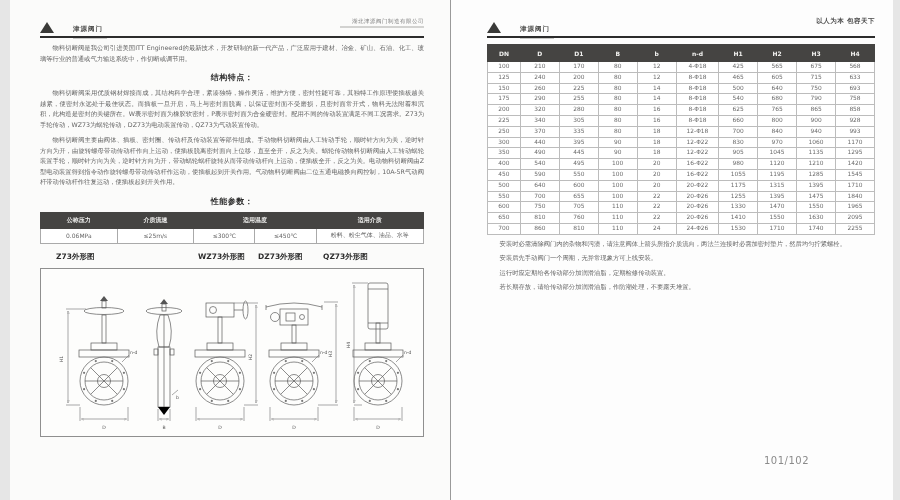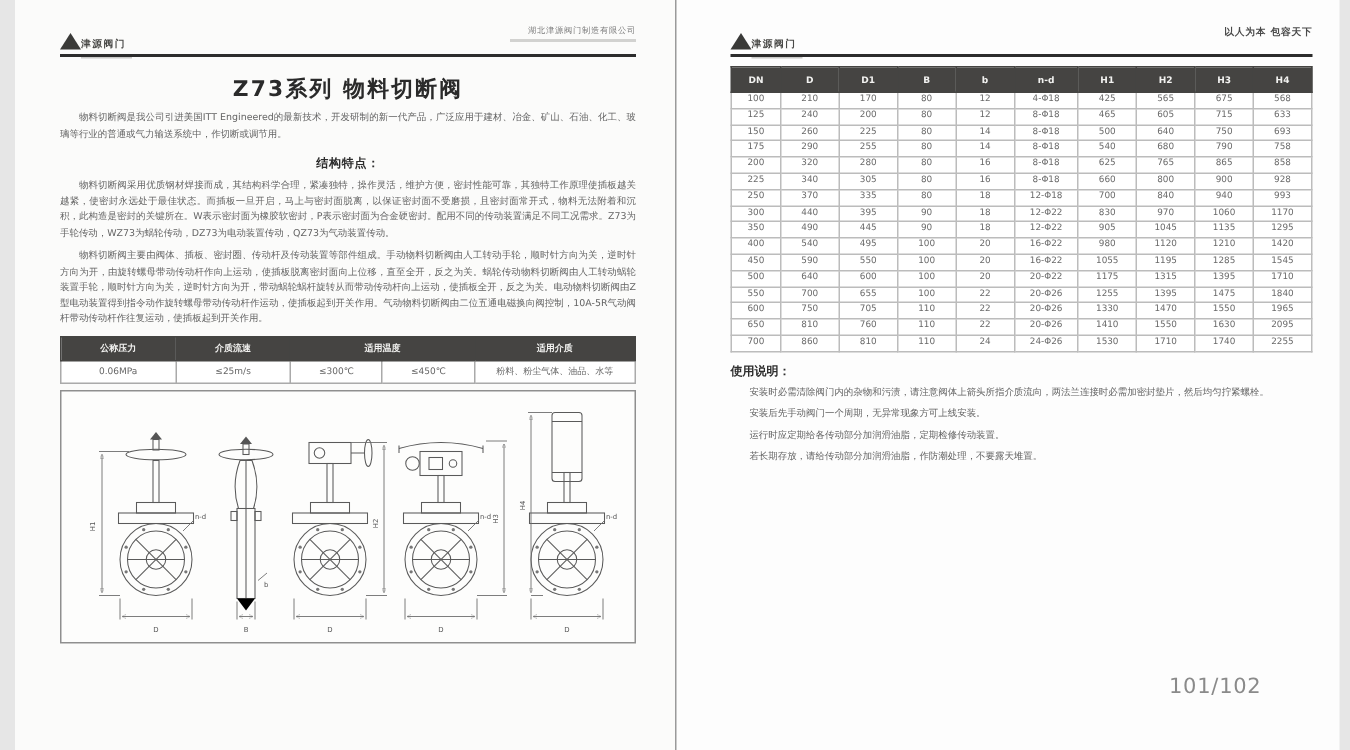--- a/index.html
+++ b/index.html
@@ -8,21 +8,21 @@
     background:#e6e6e6;
     font-family:"DejaVu Sans","Liberation Sans",sans-serif;
     -webkit-font-smoothing:antialiased;
   }
   .page{position:absolute;top:0;height:500px;box-sizing:border-box;}
   .page-left{left:10px;width:440px;background:#fbfbfa;padding:16px 26px 0 30px;}
   .page-right{left:450px;width:443px;background:#fdfdfd;border-left:1px solid #9a9a9a;padding:16px 18px 0 36px;}
 
   
   .pg-header{position:relative;height:22px;}
-  .logo{display:flex;align-items:center;gap:0;}
+  .logo{display:flex;align-items:center;gap:19px;}
   .logo-tri{width:0;height:0;border-left:7px solid transparent;border-right:7px solid transparent;border-bottom:11px solid #3a3a38;position:relative;}
   .logo-txt{font-size:6.5px;font-weight:bold;color:#4a4a48;letter-spacing:1px;line-height:1;}
   .logo-bar{width:34px;height:2px;background:#c9c9c7;margin-top:2px;}
   .hdr-right{position:absolute;right:0;top:2px;text-align:right;}
   .hdr-right .t{font-size:5.5px;color:#7c7c7c;letter-spacing:.5px;line-height:1.2;padding-left:12px;}
   .hdr-right .bar{height:2px;background:#d2d2d0;margin-top:1px;}
   .hdr-rule{position:absolute;left:0;right:0;bottom:0;height:2.5px;background:#2c2c2c;}
 
   
   .doc-title{margin:12px 0 4px 0;text-align:center;font-size:14.5px;font-weight:bold;color:#2a2a2a;letter-spacing:1.5px;}
@@ -49,50 +49,50 @@
   .fig-box text{fill:#555;font-size:4.6px;stroke:none;font-family:"DejaVu Sans",sans-serif;}
 
   
   .dims-h{margin:8px 0 0 0;font-size:8px;font-weight:bold;color:#2d2d2d;}
   .dims-table{margin-top:6px;}
   .dims-table th{background:#454442;color:#f2f2f0;font-size:6px;font-weight:bold;height:14px;border:1px solid #454442;}
   .dims-table td{font-size:5.9px;color:#6a6a6a;text-align:center;height:9.8px;line-height:9.8px;border:1px solid #bcbcbc;background:#fff;padding:0;}
   .dims-table col.c-dn{width:8.5%;}
   .usage-h{margin:7px 0 0 0;font-size:8px;font-weight:bold;color:#2d2d2d;}
   .usage-item{margin:4px 0 0 0;font-size:6.3px;line-height:10.5px;color:#636363;text-align:justify;text-indent:2em;}
-  .page-num{position:absolute;right:52px;bottom:34px;font-size:14px;color:#8a8a8a;letter-spacing:.5px;}
+  .page-num{position:absolute;right:84px;bottom:34px;font-size:10px;color:#8a8a8a;letter-spacing:.5px;}
 </style>
 </head>
 <body>
 
 <div class="page page-left">
   <div class="pg-header">
     <div class="logo">
       <span class="logo-tri"></span>
       <span>
         <span class="logo-txt">津源阀门</span>
         <span class="logo-bar" style="display:block;"></span>
       </span>
     </div>
     <div class="hdr-right">
       <div class="t">湖北津源阀门制造有限公司</div>
       <div class="bar"></div>
     </div>
     <div class="hdr-rule"></div>
   </div>
 
-  <h1 class="doc-title">Z73系列 物料切断阀</h1>
 
   <p class="body-p">物料切断阀是我公司引进美国ITT Engineered的最新技术，开发研制的新一代产品，广泛应用于建材、冶金、矿山、石油、化工、玻璃等行业的普通或气力输送系统中，作切断或调节用。</p>
 
   <h2 class="sec-h">结构特点：</h2>
   <p class="body-p">物料切断阀采用优质钢材焊接而成，其结构科学合理，紧凑独特，操作灵活，维护方便，密封性能可靠，其独特工作原理使插板越关越紧，使密封永远处于最佳状态。而插板一旦开启，马上与密封面脱离，以保证密封面不受磨损，且密封面常开式，物料无法附着和沉积，此构造是密封的关键所在。W表示密封面为橡胶软密封，P表示密封面为合金硬密封。配用不同的传动装置满足不同工况需求。Z73为手轮传动，WZ73为蜗轮传动，DZ73为电动装置传动，QZ73为气动装置传动。</p>
 
   <p class="body-p">物料切断阀主要由阀体、插板、密封圈、传动杆及传动装置等部件组成。手动物料切断阀由人工转动手轮，顺时针方向为关，逆时针方向为开，由旋转螺母带动传动杆作向上运动，使插板脱离密封面向上位移，直至全开，反之为关。蜗轮传动物料切断阀由人工转动蜗轮装置手轮，顺时针方向为关，逆时针方向为开，带动蜗轮蜗杆旋转从而带动传动杆向上运动，使插板全开，反之为关。电动物料切断阀由Z型电动装置得到指令动作旋转螺母带动传动杆作运动，使插板起到开关作用。气动物料切断阀由二位五通电磁换向阀控制，10A-5R气动阀杆带动传动杆作往复运动，使插板起到开关作用。</p>
 
+  <h2 class="sec-h">性能参数：</h2>
   <table class="perf-table">
     <colgroup>
         <col style="width:20%">
         <col style="width:20%">
         <col style="width:16%">
         <col style="width:16%">
         <col style="width:28%">
       </colgroup>
     <tbody>
         <tr>
@@ -104,20 +104,26 @@
     <tr>
       <td>0.06MPa</td>
       <td>≤25m/s</td>
       <td>≤300℃</td>
       <td>≤450℃</td>
       <td>粉料、粉尘气体、油品、水等</td>
     </tr>
   </tbody>
     </table>
 
+  <div class="fig-labels">
+      <span>Z73外形图</span>
+      <span>WZ73外形图</span>
+      <span>DZ73外形图</span>
+      <span>QZ73外形图</span>
+    </div>
 
   <div class="fig-box">
     <svg viewBox="0 0 380 167">
       <defs>
         <marker id="arr" viewBox="0 0 10 10" refX="9" refY="5" markerWidth="5" markerHeight="5" orient="auto-start-reverse">
           <path d="M0,0 L10,5 L0,10 z" fill="#6e6e6e" stroke="none"></path>
         </marker>
         <g id="vbody">
           <circle r="24"></circle>
             <circle r="19"></circle>
@@ -467,21 +473,20 @@
           <td>24</td>
           <td>24-Φ26</td>
           <td>1530</td>
           <td>1710</td>
           <td>1740</td>
           <td>2255</td>
         </tr>
       </tbody>
   </table>
 
-  <h2 class="usage-h">使用说明：</h2>
   <div>
       <p class="usage-item">安装时必需清除阀门内的杂物和污渍，请注意阀体上箭头所指介质流向，两法兰连接时必需加密封垫片，然后均匀拧紧螺栓。</p>
       <p class="usage-item">安装后先手动阀门一个周期，无异常现象方可上线安装。</p>
       <p class="usage-item">运行时应定期给各传动部分加润滑油脂，定期检修传动装置。</p>
       <p class="usage-item">若长期存放，请给传动部分加润滑油脂，作防潮处理，不要露天堆置。</p>
     </div>
 
   <div class="page-num">101/102</div>
 </div>
 

